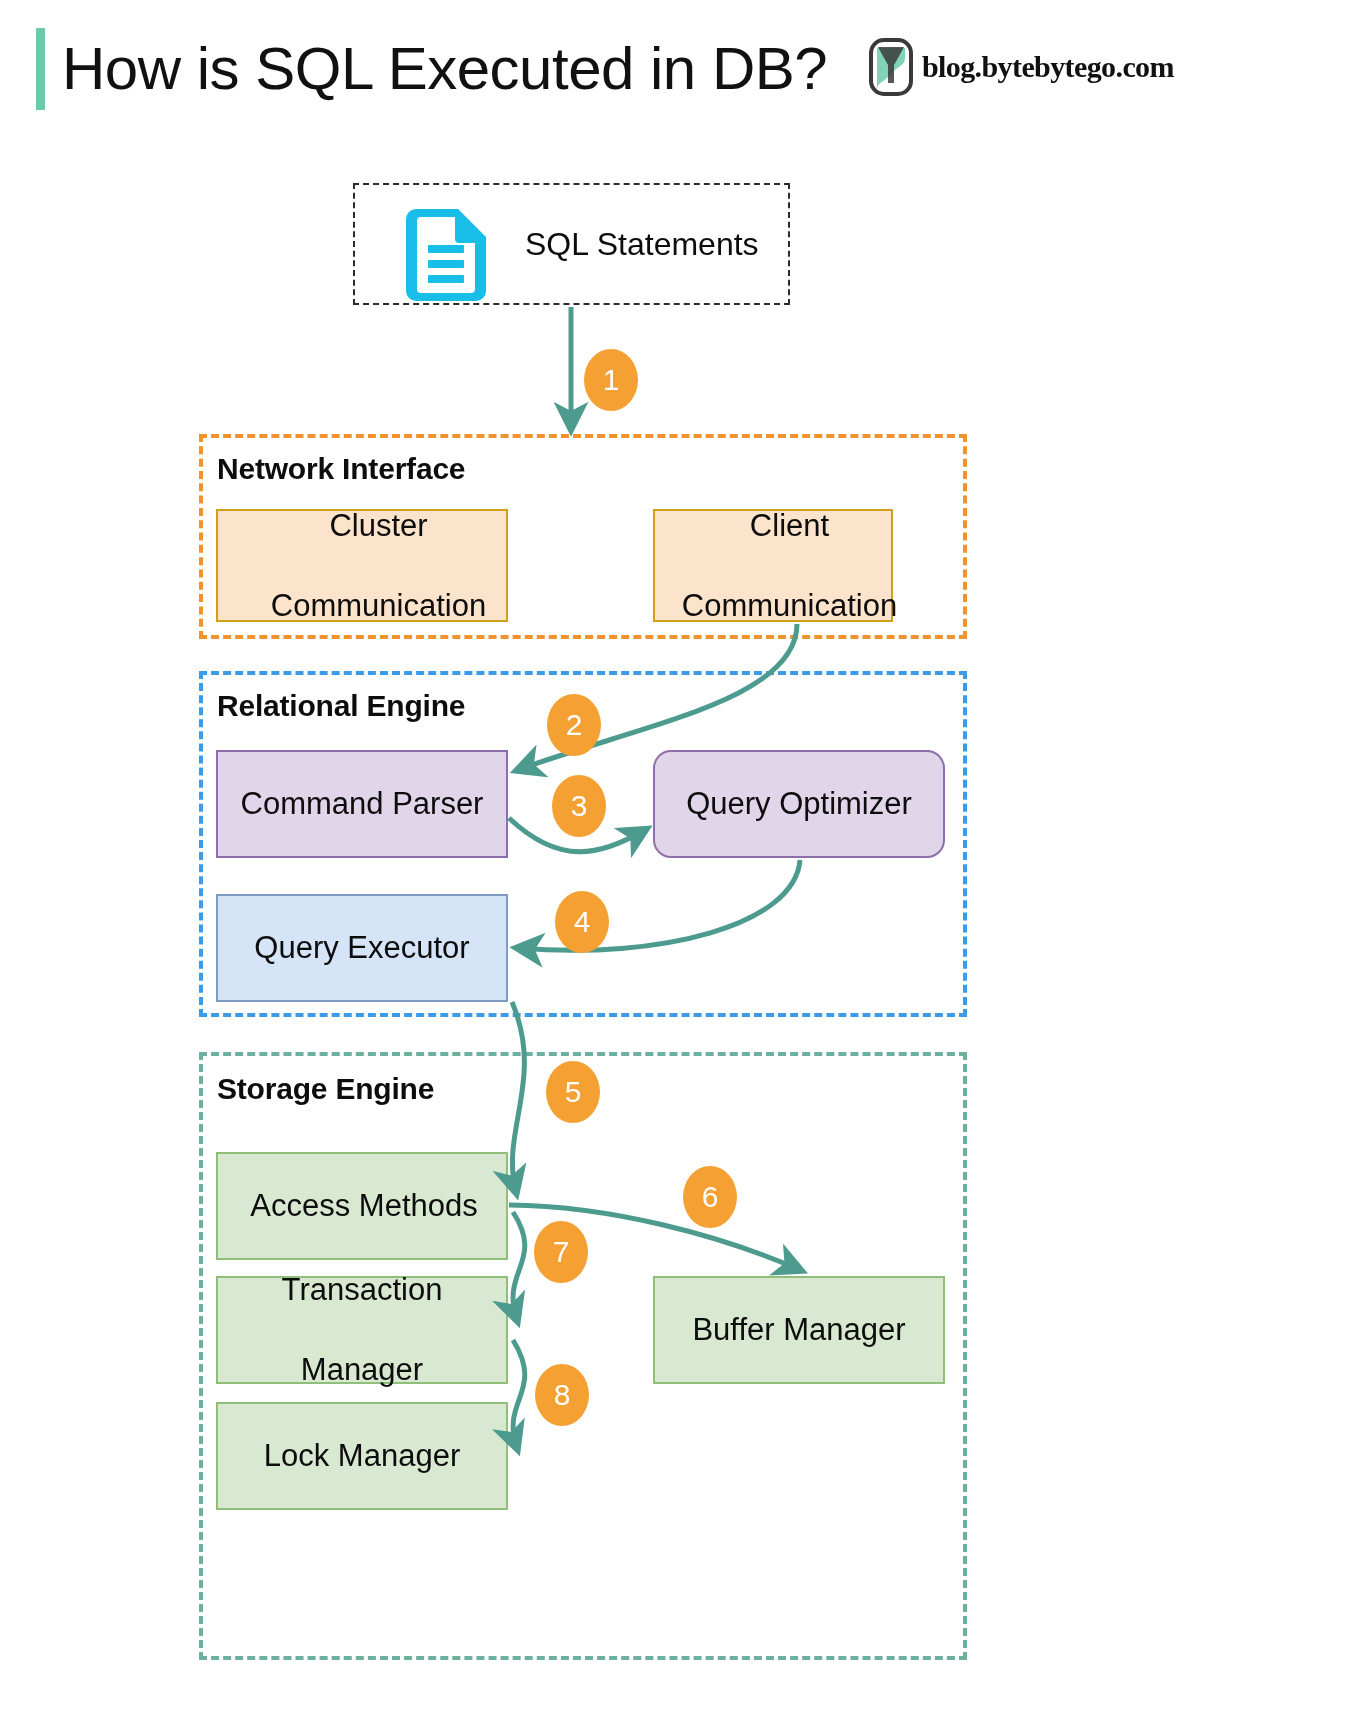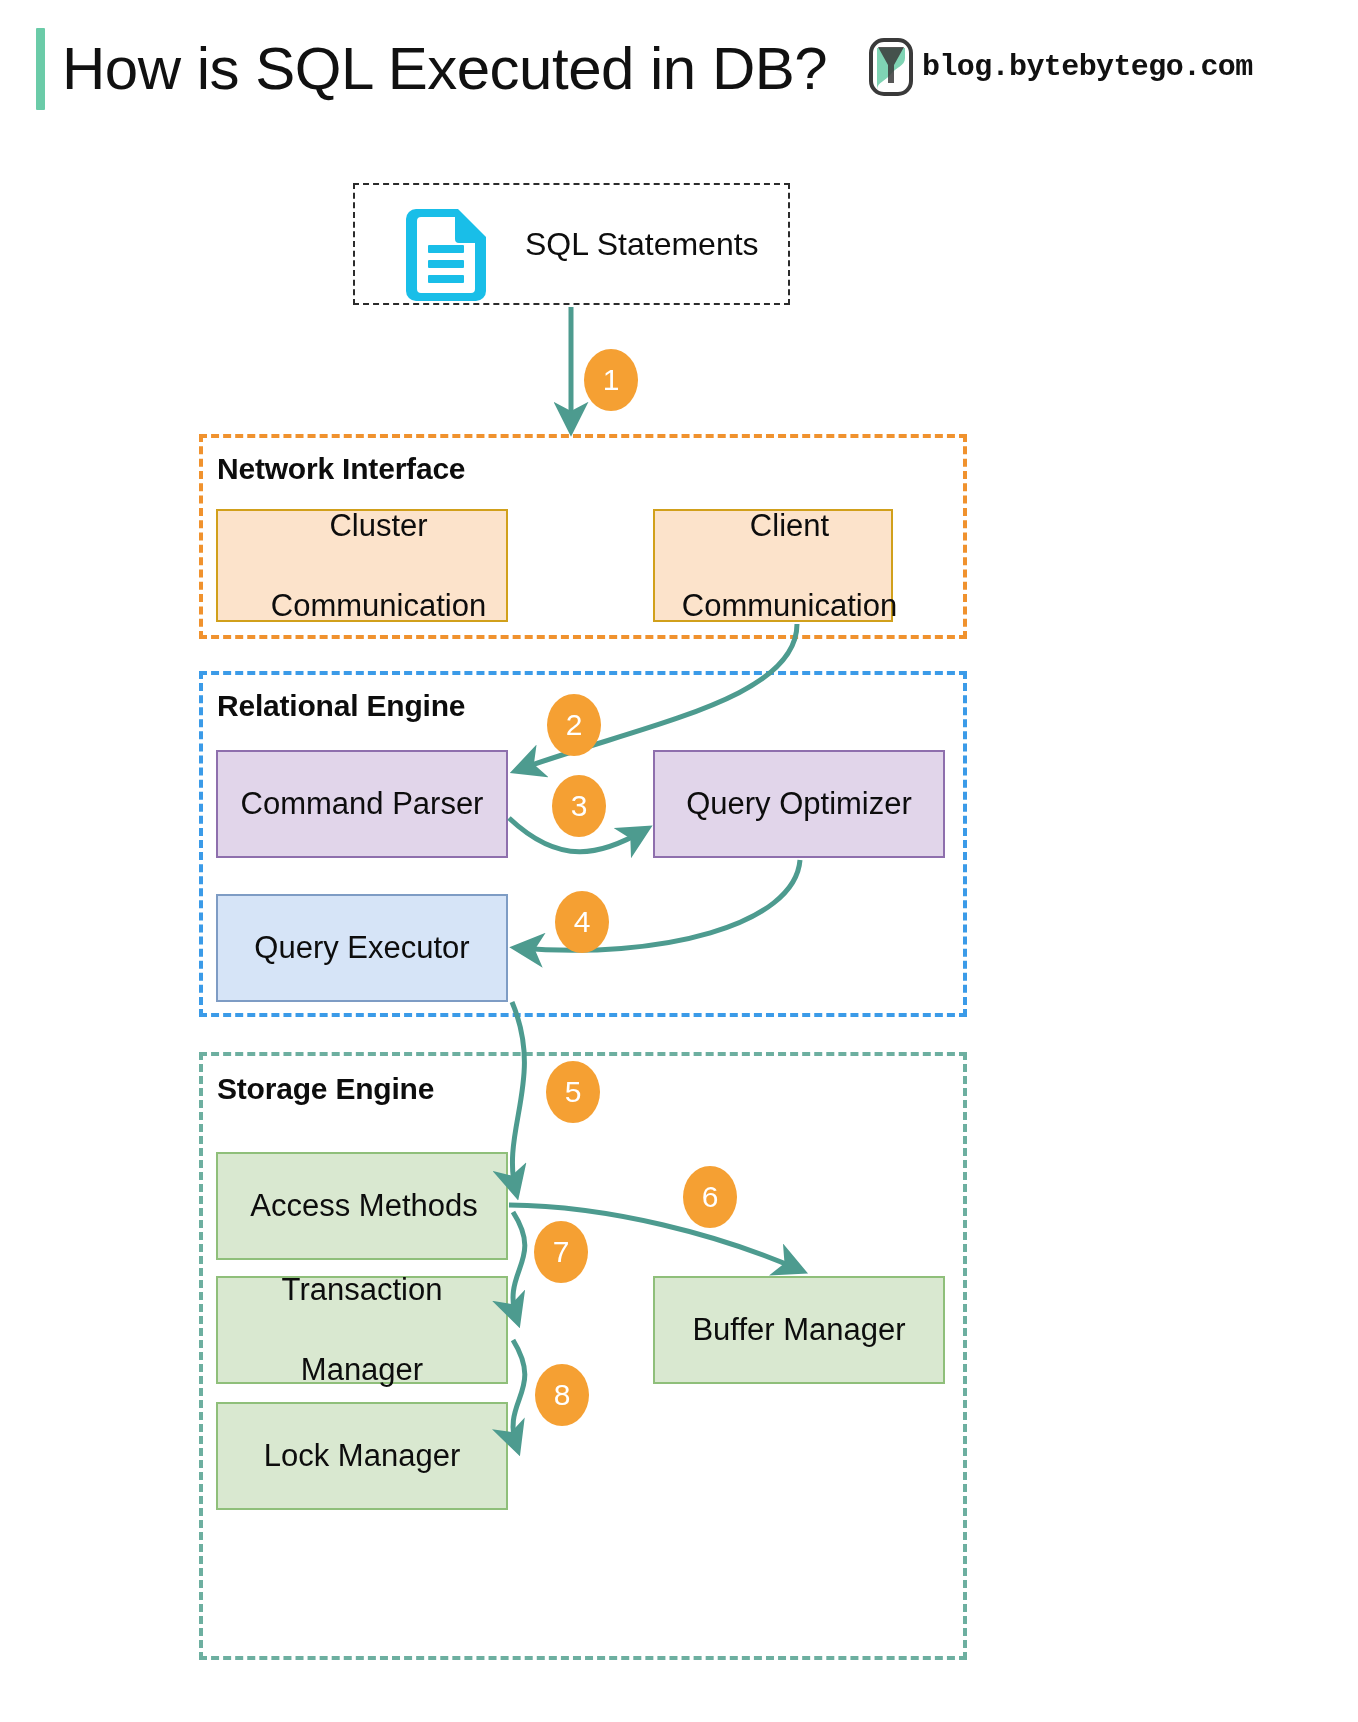--- a/index.html
+++ b/index.html
@@ -17,21 +17,21 @@
     background:#6BCBA8;border-radius:1px;
   }
   .title{
     position:absolute;left:62px;top:32px;
     font-size:60px;line-height:74px;font-weight:400;color:#111111;
     letter-spacing:-0.5px;white-space:nowrap;
   }
   .brand{position:absolute;left:868px;top:38px;display:flex;align-items:center;gap:8px;}
   .brand-icon{width:46px;height:58px;display:block;}
   .brand-text{
-    font-family:Liberation Mono, monospace;
+    font-family:Liberation Serif, serif;
     font-size:30px;font-weight:700;color:#111111;white-space:nowrap;
     letter-spacing:-0.6px;
   }
 
   
   .node{
     position:absolute;box-sizing:border-box;
     display:flex;align-items:center;justify-content:center;text-align:center;
     font-size:31px;line-height:40px;color:#0d0d0d;font-weight:400;
     padding:4px 8px;
@@ -123,21 +123,21 @@
           <span>Communication</span></span>
   </div>
 
   <div class="group grp-relational" style="left:199px;top:671px;width:768px;height:346px;"></div>
   <div class="group-title" style="left:217px;top:689px;">Relational Engine</div>
 
   <div class="node fill-purple" style="left:216px;top:750px;width:292px;height:108px;">
     <span>Command Parser</span>
   </div>
 
-  <div class="node fill-purple" style="left:653px;top:750px;width:292px;height:108px;">
+  <div class="node fill-purple" style="left:653px;top:750px;width:292px;height:108px;border-radius:18px;">
     <span>Query Optimizer</span>
   </div>
 
   <div class="node fill-blue" style="left:216px;top:894px;width:292px;height:108px;">
     <span>Query Executor</span>
   </div>
 
   <div class="group grp-storage" style="left:199px;top:1052px;width:768px;height:608px;"></div>
   <div class="group-title" style="left:217px;top:1072px;">Storage Engine</div>
 

